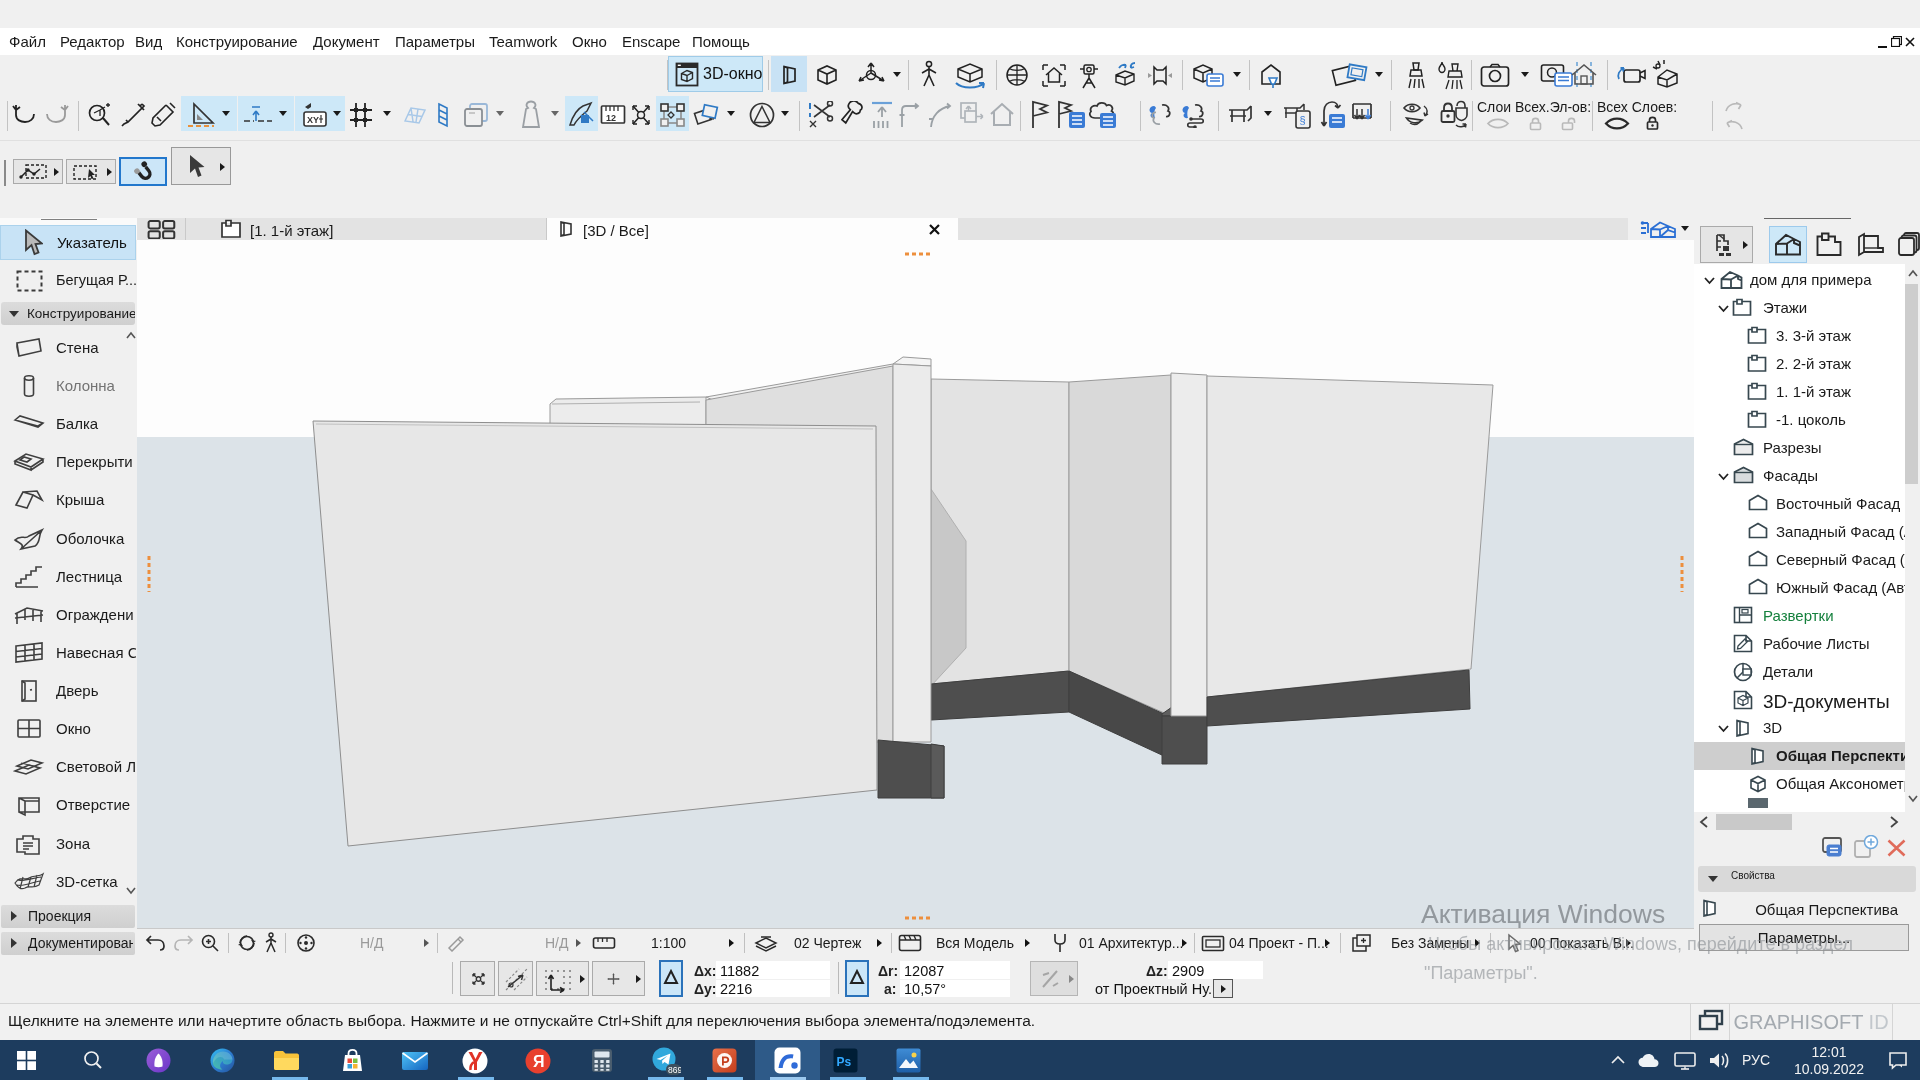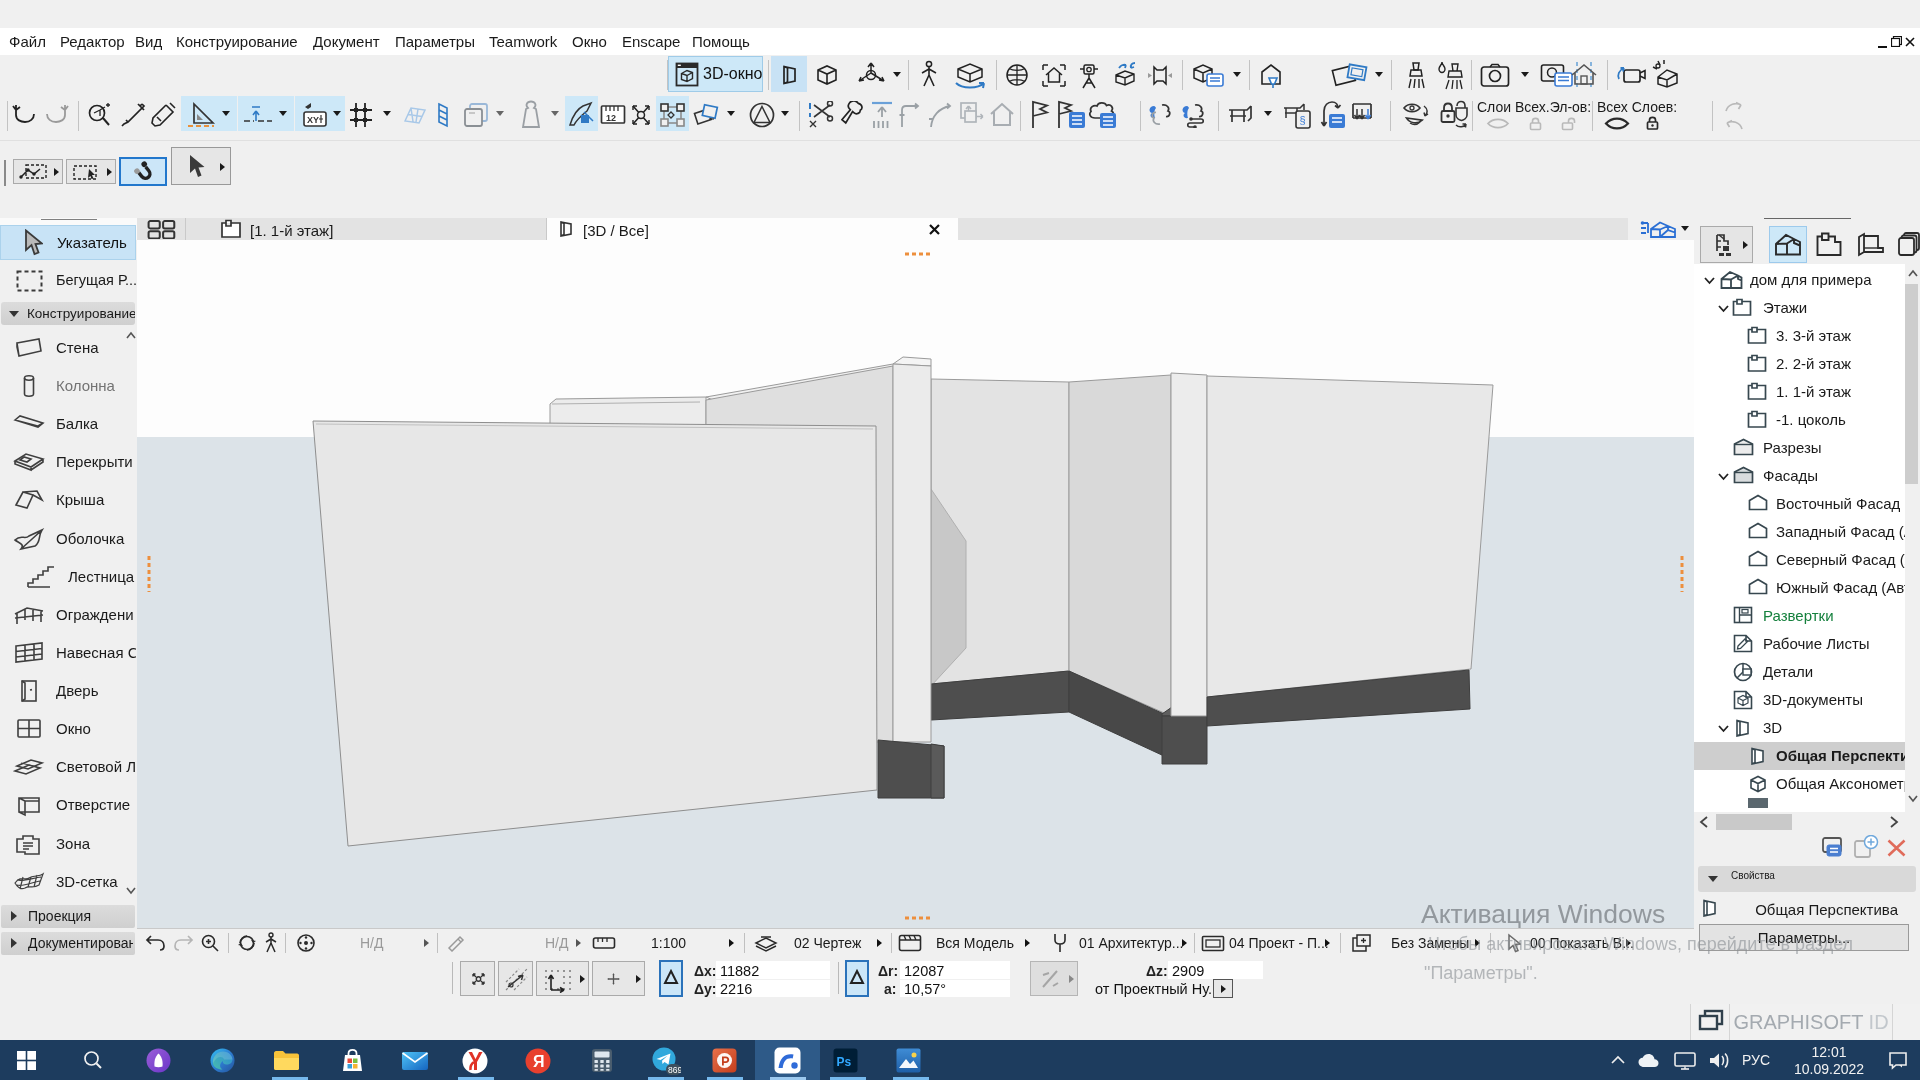--- a/index.html
+++ b/index.html
@@ -515,21 +515,21 @@
           <path d="M3 18 L10 5 L20 8 L14 21 Z M10 5 L24 4 L29 13 L20 8" fill="none" stroke="#3f3f3f" stroke-width="1.6"></path>
         </svg>
   <div class="ab" style="left:56px;top:10px;font-size:15px;color:#1a1a1a;white-space:nowrap">Крыша</div>
  </div>
       <div class="ab" style="left:0;top:519.5px;width:136px;height:38px;overflow:hidden">
   <svg class="ab" style="left:13px;top:6px" width="32" height="26" viewBox="0 0 32 26">
           <path d="M2 14 C8 8 12 14 16 10 L29 4 C25 10 28 16 22 20 L8 23 C12 18 6 17 2 14 Z M29 4 L8 23" fill="none" stroke="#3f3f3f" stroke-width="1.6"></path>
         </svg>
   <div class="ab" style="left:56px;top:10px;font-size:15px;color:#1a1a1a;white-space:nowrap">Оболочка</div>
  </div>
-      <div class="ab" style="left:12px;top:557.6px;width:160px;height:38px;overflow:hidden">
+      <div class="ab" style="left:0;top:557.6px;width:160px;height:38px;overflow:hidden">
   <svg class="ab" style="left:13px;top:6px" width="32" height="26" viewBox="0 0 32 26">
           <path d="M3 22 L3 18 L8 18 L8 14 L13 14 L13 10 L18 10 L18 6 L23 6 L23 2 L29 2 M3 22 L25 22" fill="none" stroke="#3f3f3f" stroke-width="1.6" transform="translate(0 1)"></path>
         </svg>
   <div class="ab" style="left:56px;top:10px;font-size:15px;color:#1a1a1a;white-space:nowrap">Лестница</div>
  </div>
       <div class="ab" style="left:0;top:595.8px;width:136px;height:38px;overflow:hidden">
   <svg class="ab" style="left:13px;top:6px" width="32" height="26" viewBox="0 0 32 26">
           <path d="M2 12 L14 6 L30 9 M4 11 L4 22 M12 7.5 L12 18 M20 8 L20 19 M28 9 L28 20 M2 16 L30 13" fill="none" stroke="#3f3f3f" stroke-width="1.6"></path>
         </svg>
   <div class="ab" style="left:56px;top:10px;font-size:15px;color:#1a1a1a;white-space:nowrap">Ограждени</div>
@@ -911,21 +911,21 @@
 <svg class="ab" style="left:1733px;top:662px" width="20" height="20" viewBox="0 0 20 20">
         <circle cx="10" cy="10" r="8.5" fill="none" stroke="#37474f" stroke-width="1.7"></circle>
         <path d="M10 1.5 L10 10 L18.5 10 M10 10 L4 16" stroke="#37474f" stroke-width="1.5" fill="none"></path>
         <rect x="10" y="7" width="8" height="6" fill="#fff" stroke="#37474f" stroke-width="1.4"></rect>
       </svg>
       <div class="ab" style="left:1763px;top:663px;font-size:15px;color:#1a1a1a;white-space:nowrap;max-width:143px;overflow:hidden">Детали</div>
 <svg class="ab" style="left:1733px;top:690px" width="20" height="20" viewBox="0 0 20 20">
         <path d="M1.5 18.5 L1.5 1.5 L13 1.5 L18.5 7 L18.5 18.5 Z M13 1.5 L13 7 L18.5 7" fill="none" stroke="#37474f" stroke-width="1.6"></path>
         <path d="M5 8 L10 5.5 L15 8 L15 13 L10 15.5 L5 13 Z M5 8 L10 10.5 L15 8 M10 10.5 L10 15.5" fill="none" stroke="#37474f" stroke-width="1.2"></path>
       </svg>
-      <div class="ab" style="left:1763px;top:691px;font-size:15px;color:#1a1a1a;white-space:nowrap;max-width:143px;overflow:hidden">3D-документы</div>
+      <div class="ab" style="left:1763px;top:691px;font-size:19px;color:#1a1a1a;white-space:nowrap;max-width:143px;overflow:hidden">3D-документы</div>
 <svg class="ab" style="left:1717px;top:722px" width="13" height="13" viewBox="0 0 13 13">
         <path d="M2 4 L6.5 9 L11 4" fill="none" stroke="#222" stroke-width="1.8"></path>
       </svg>
       <svg class="ab" style="left:1733px;top:718px" width="19" height="20" viewBox="0 0 19 20">
         <path d="M4 2.5 L15 5 L15 15.5 L4 18 Z M4 2.5 L7 4 L7 16.5 L4 18" fill="#fff" stroke="#37474f" stroke-width="1.6"></path>
       </svg>
       <div class="ab" style="left:1763px;top:719px;font-size:15px;color:#1a1a1a;white-space:nowrap;max-width:143px;overflow:hidden">3D</div>
 <div class="ab" style="left:1694px;top:742px;width:211px;height:28px;background:#cecece"></div>
       <svg class="ab" style="left:1748px;top:746px" width="19" height="20" viewBox="0 0 19 20">
         <path d="M4 2.5 L15 5 L15 15.5 L4 18 Z M4 2.5 L7 4 L7 16.5 L4 18" fill="#fff" stroke="#37474f" stroke-width="1.6"></path>
@@ -970,20 +970,23 @@
   <span style="position:absolute;left:10px;top:10px;width:0;height:0;border-left:5px solid transparent;border-right:5px solid transparent;border-top:6px solid #333"></span>
   <span style="position:absolute;left:33px;top:4px;font-size:10px;color:#1a1a1a">Свойства</span>
  </div>
  <svg class="ab" style="left:1700px;top:898px" width="19" height="20" viewBox="0 0 19 20">
         <path d="M4 2.5 L15 5 L15 15.5 L4 18 Z M4 2.5 L7 4 L7 16.5 L4 18" fill="#fff" stroke="#37474f" stroke-width="1.6"></path>
       </svg>
  <div class="ab" style="left:1740px;top:901px;width:158px;font-size:15px;color:#1a1a1a;text-align:right">Общая Перспектива</div>
  <div class="ab" style="left:1699px;top:924px;width:210px;height:27px;background:#e3e3e3;border:1px solid #9a9a9a;text-align:center;font-size:15px;color:#1a1a1a;line-height:25px">Параметры...</div>
 </div>
 
+<div class="ab" style="left:0;top:1003px;width:1920px;height:37px;background:#f1f1f1;border-top:1px solid #d5d5d5">
+ <div class="ab" style="left:8px;top:8px;font-size:15.5px;color:#1a1a1a">Щелкните на элементе или начертите область выбора. Нажмите и не отпускайте Ctrl+Shift для переключения выбора элемента/подэлемента.</div>
+</div>
 <div id="gsid" class="ab" style="left:0;top:0">
       <div class="ab" style="left:1690px;top:1004px;width:230px;height:36px;background:#f1f1f1"></div>
  <div class="ab" style="left:1690px;top:1004px;width:1px;height:36px;background:#d5d5d5"></div>
  <svg class="ab" style="left:1698px;top:1009px" width="26" height="22" viewBox="0 0 26 22">
         <rect x="7" y="2" width="17" height="13" fill="none" stroke="#30404c" stroke-width="2.4"></rect>
         <rect x="2" y="7" width="17" height="13" fill="#f1f1f1" stroke="#30404c" stroke-width="2.4"></rect>
       </svg>
  <div class="ab" style="left:1729px;top:1004px;width:1px;height:36px;background:#d5d5d5"></div>
  <div class="ab" style="left:1732px;top:1011px;width:158px;text-align:center;font-size:20px;color:#a4aab0;white-space:nowrap">GRAPHISOFT <span style="color:#c2c7cc">ID</span></div>
  <div class="ab" style="left:1892px;top:1004px;width:1px;height:36px;background:#d5d5d5"></div>

